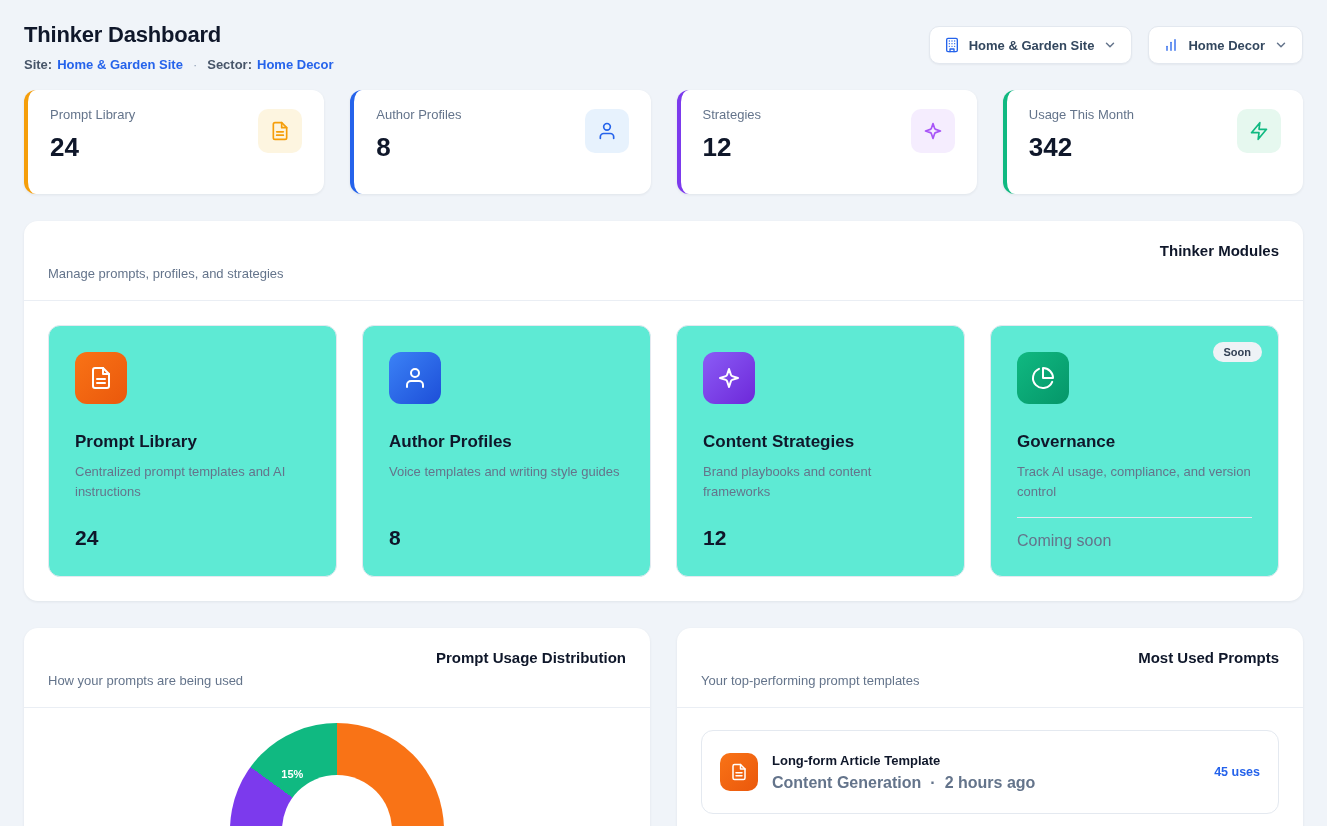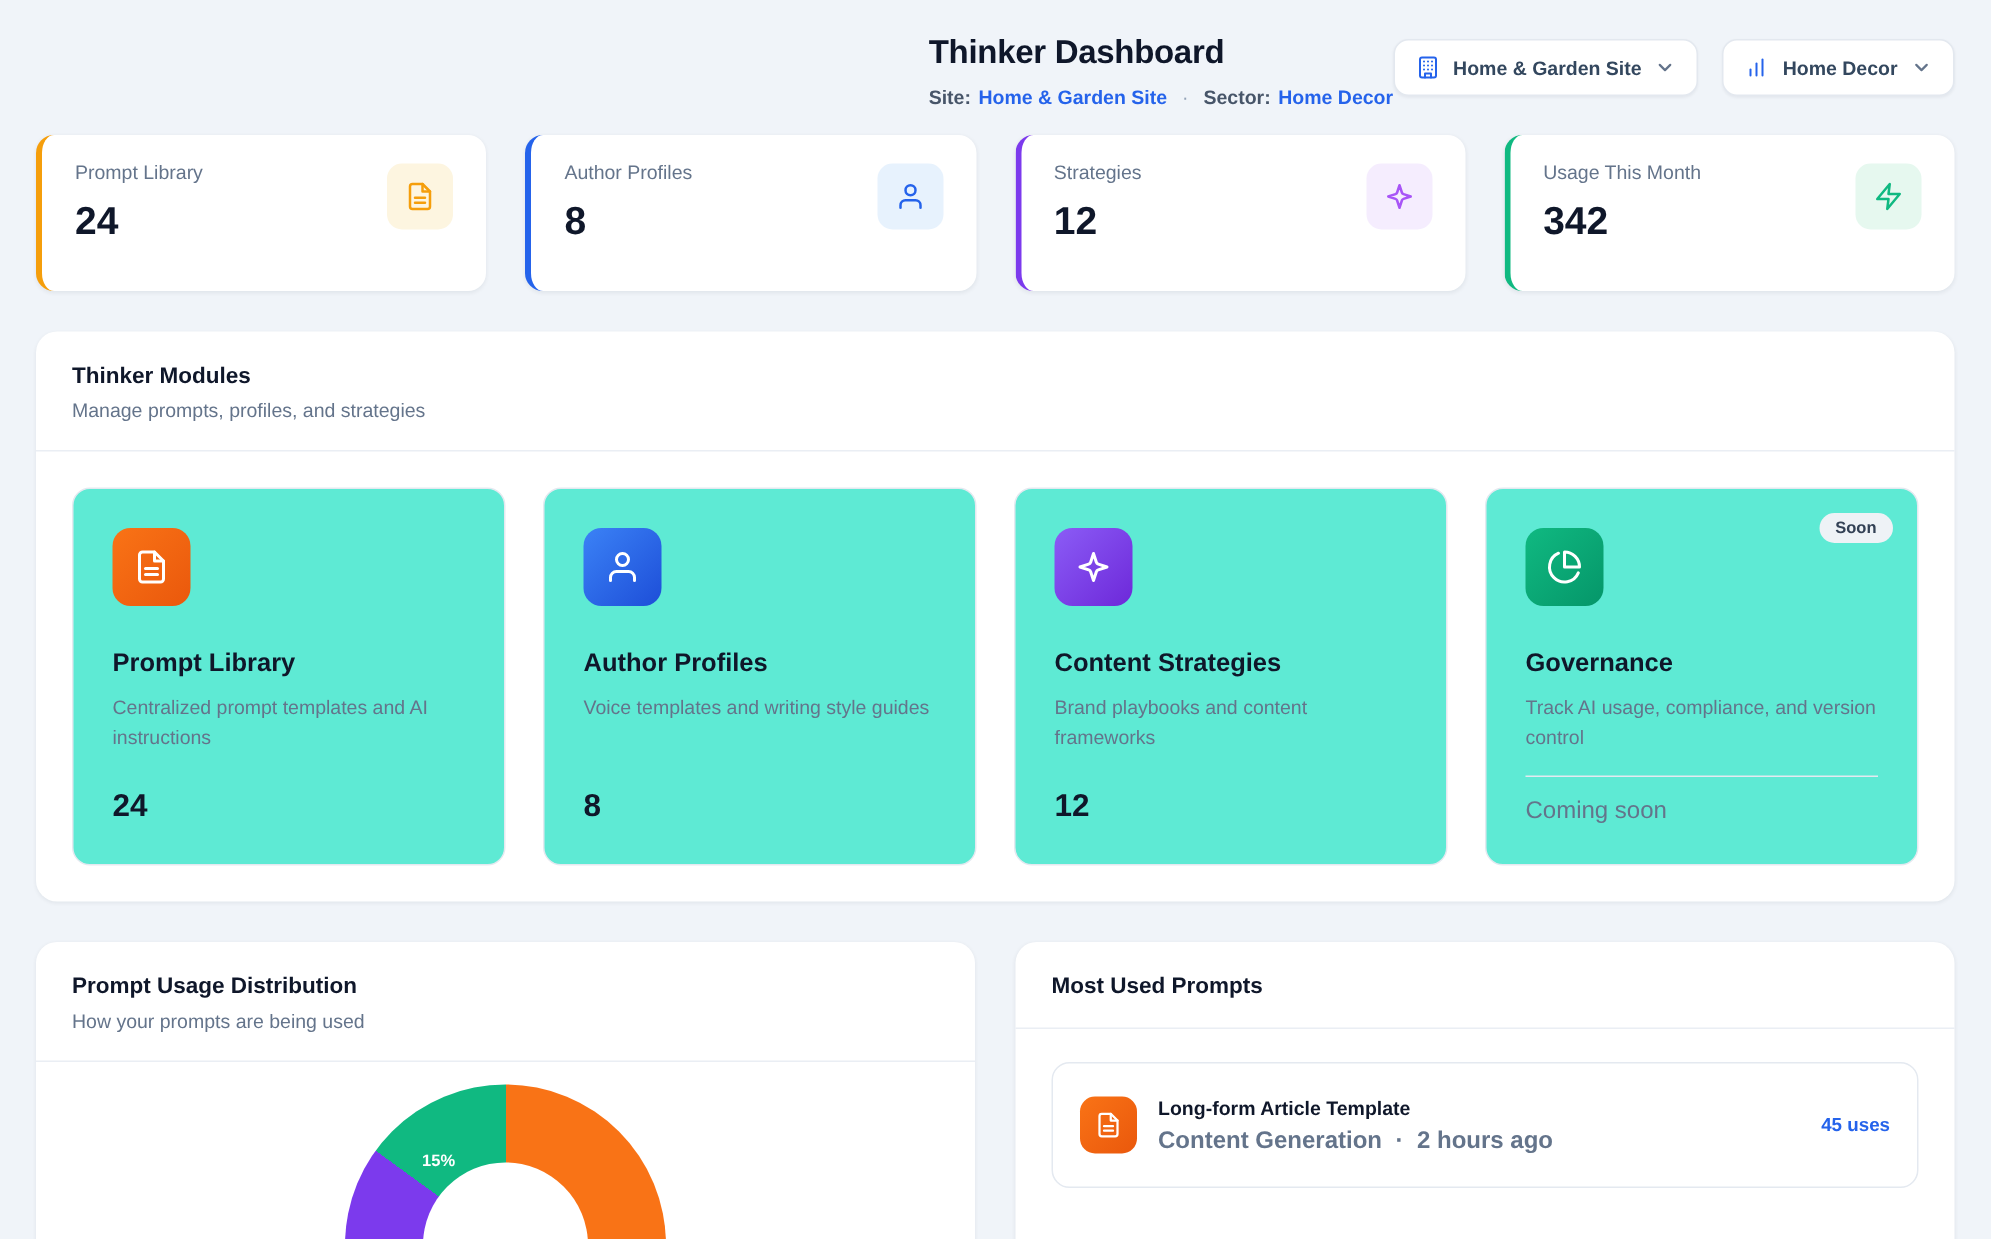--- a/index.html
+++ b/index.html
@@ -4,21 +4,21 @@
 <style>
   * { margin:0; padding:0; box-sizing:border-box; }
   html,body{ width:1327px; height:826px; }
   body{
     font-family:"Liberation Sans","DejaVu Sans",sans-serif;
     background:#f0f4f9; color:#0f172a; overflow:hidden;
   }
   .page{ width:1327px; height:826px; padding:22px 24px; position:relative; }
 
   
-  .topbar{ display:flex; justify-content:flex-end; align-items:flex-start; }
+  .topbar{ display:flex; justify-content:space-between; align-items:flex-start; }
   h1{ font-size:22px; font-weight:800; letter-spacing:-0.2px; color:#0f172a; }
   .subline{ margin-top:9px; font-size:13px; display:flex; gap:5px; align-items:center; }
   .subline .lbl{ color:#475569; font-weight:700; }
   .subline a{ color:#2563eb; font-weight:700; text-decoration:none; cursor:pointer; }
   .subline .sep{ color:#94a3b8; margin:0 5px; }
   .selectors{ display:flex; gap:16px; margin-top:4px; }
   .selector{
     display:flex; align-items:center; gap:9px; background:#fff;
     border:1px solid #e3e8ef; border-radius:10px; padding:10px 14px;
     font-family:"Liberation Sans",sans-serif; font-size:13px; font-weight:700;
@@ -34,21 +34,21 @@
     box-shadow:0 1px 3px rgba(15,23,42,.07); padding:17px 22px;
     display:flex; justify-content:space-between; align-items:flex-start; height:104px;
   }
   .stat-label{ font-size:13px; color:#64748b; }
   .stat-value{ font-size:26px; font-weight:800; margin-top:10px; color:#0f172a; }
   .icon-badge{ width:44px; height:44px; border-radius:10px; display:flex; align-items:center; justify-content:center; margin-top:2px; }
 
   
   .panel{ background:#fff; border-radius:14px; box-shadow:0 1px 3px rgba(15,23,42,.07); }
   .panel-head{ padding:21px 24px 19px; border-bottom:1px solid #eaeef4; }
-  .panel-title{ font-size:15px; font-weight:700; color:#0f172a; }
+  .panel-title{ font-size:15px; font-weight:700; color:#0f172a;text-align:right; }
   .panel-sub{ font-size:13px; color:#64748b; margin-top:7px; }
 
   
   .modules{ margin-top:27px; }
   .modules-grid{ display:grid; grid-template-columns:repeat(4,1fr); gap:25px; padding:24px; }
   .module-card{
     position:relative; border:1px solid #e4e9f0; border-radius:12px; padding:26px;
     min-height:252px; display:flex; flex-direction:column; background:#5eead4; cursor:pointer;
   }
   .module-icon{ width:52px; height:52px; border-radius:12px; display:flex; align-items:center; justify-content:center; color:#fff; }
@@ -251,20 +251,21 @@
       <div class="chart-area">
         <div class="donut" style="background: conic-gradient(rgb(249, 115, 22) 0%, rgb(249, 115, 22) 45%, rgb(59, 130, 246) 45%, rgb(59, 130, 246) 70%, rgb(124, 58, 237) 70%, rgb(124, 58, 237) 85%, rgb(16, 185, 129) 85%, rgb(16, 185, 129) 100%);">
           <span class="donut-label">15%</span>
         </div>
       </div>
     </section>
 
     <section class="panel">
       <div class="panel-head">
         <div class="panel-title">Most Used Prompts</div>
+        <div class="panel-sub">Your top-performing prompt templates</div>
       </div>
       <div class="prompt-list">
         <div class="prompt-item">
           <div class="prompt-icon" style="background: linear-gradient(135deg, rgb(249, 115, 22), rgb(234, 88, 12));">
             <svg width="18" height="18" viewBox="0 0 24 24" fill="none" stroke="currentColor" stroke-width="2" stroke-linecap="round" stroke-linejoin="round">
                 <path d="M14 2H6a2 2 0 0 0-2 2v16a2 2 0 0 0 2 2h12a2 2 0 0 0 2-2V8z"></path>
                 <polyline points="14 2 14 8 20 8"></polyline>
                 <line x1="16" y1="13" x2="8" y2="13"></line>
                 <line x1="16" y1="17" x2="8" y2="17"></line>
               </svg>

